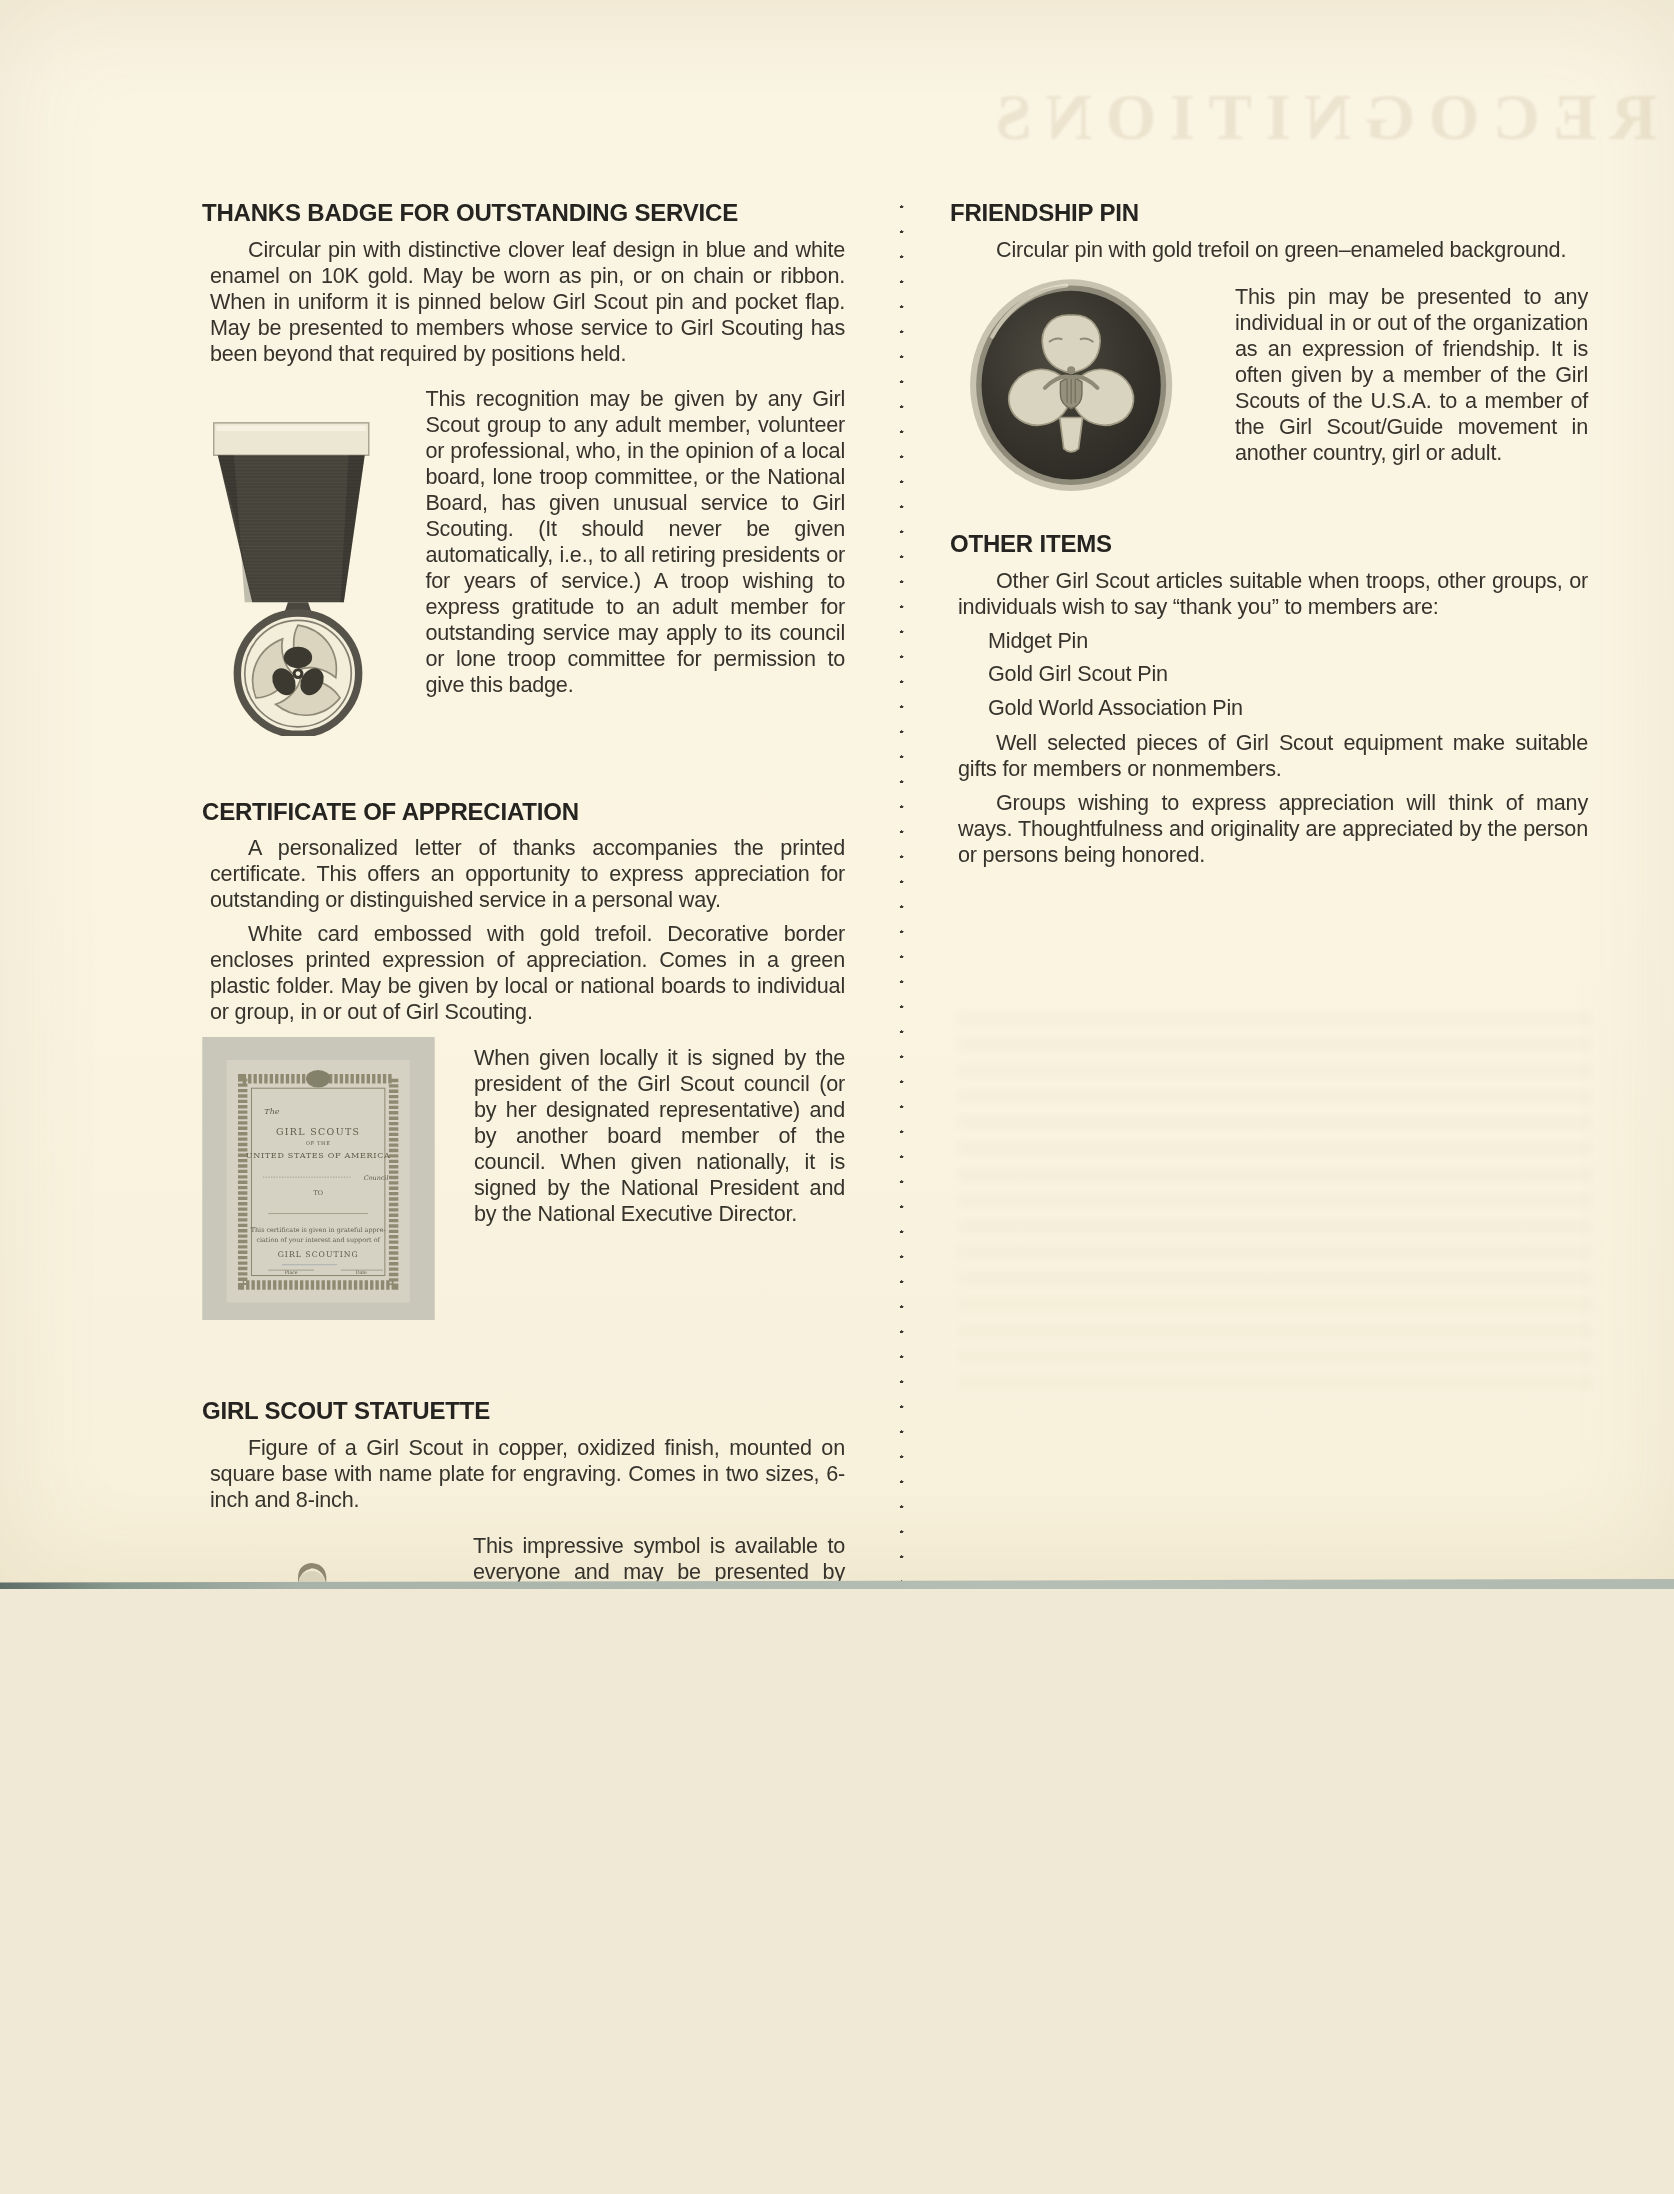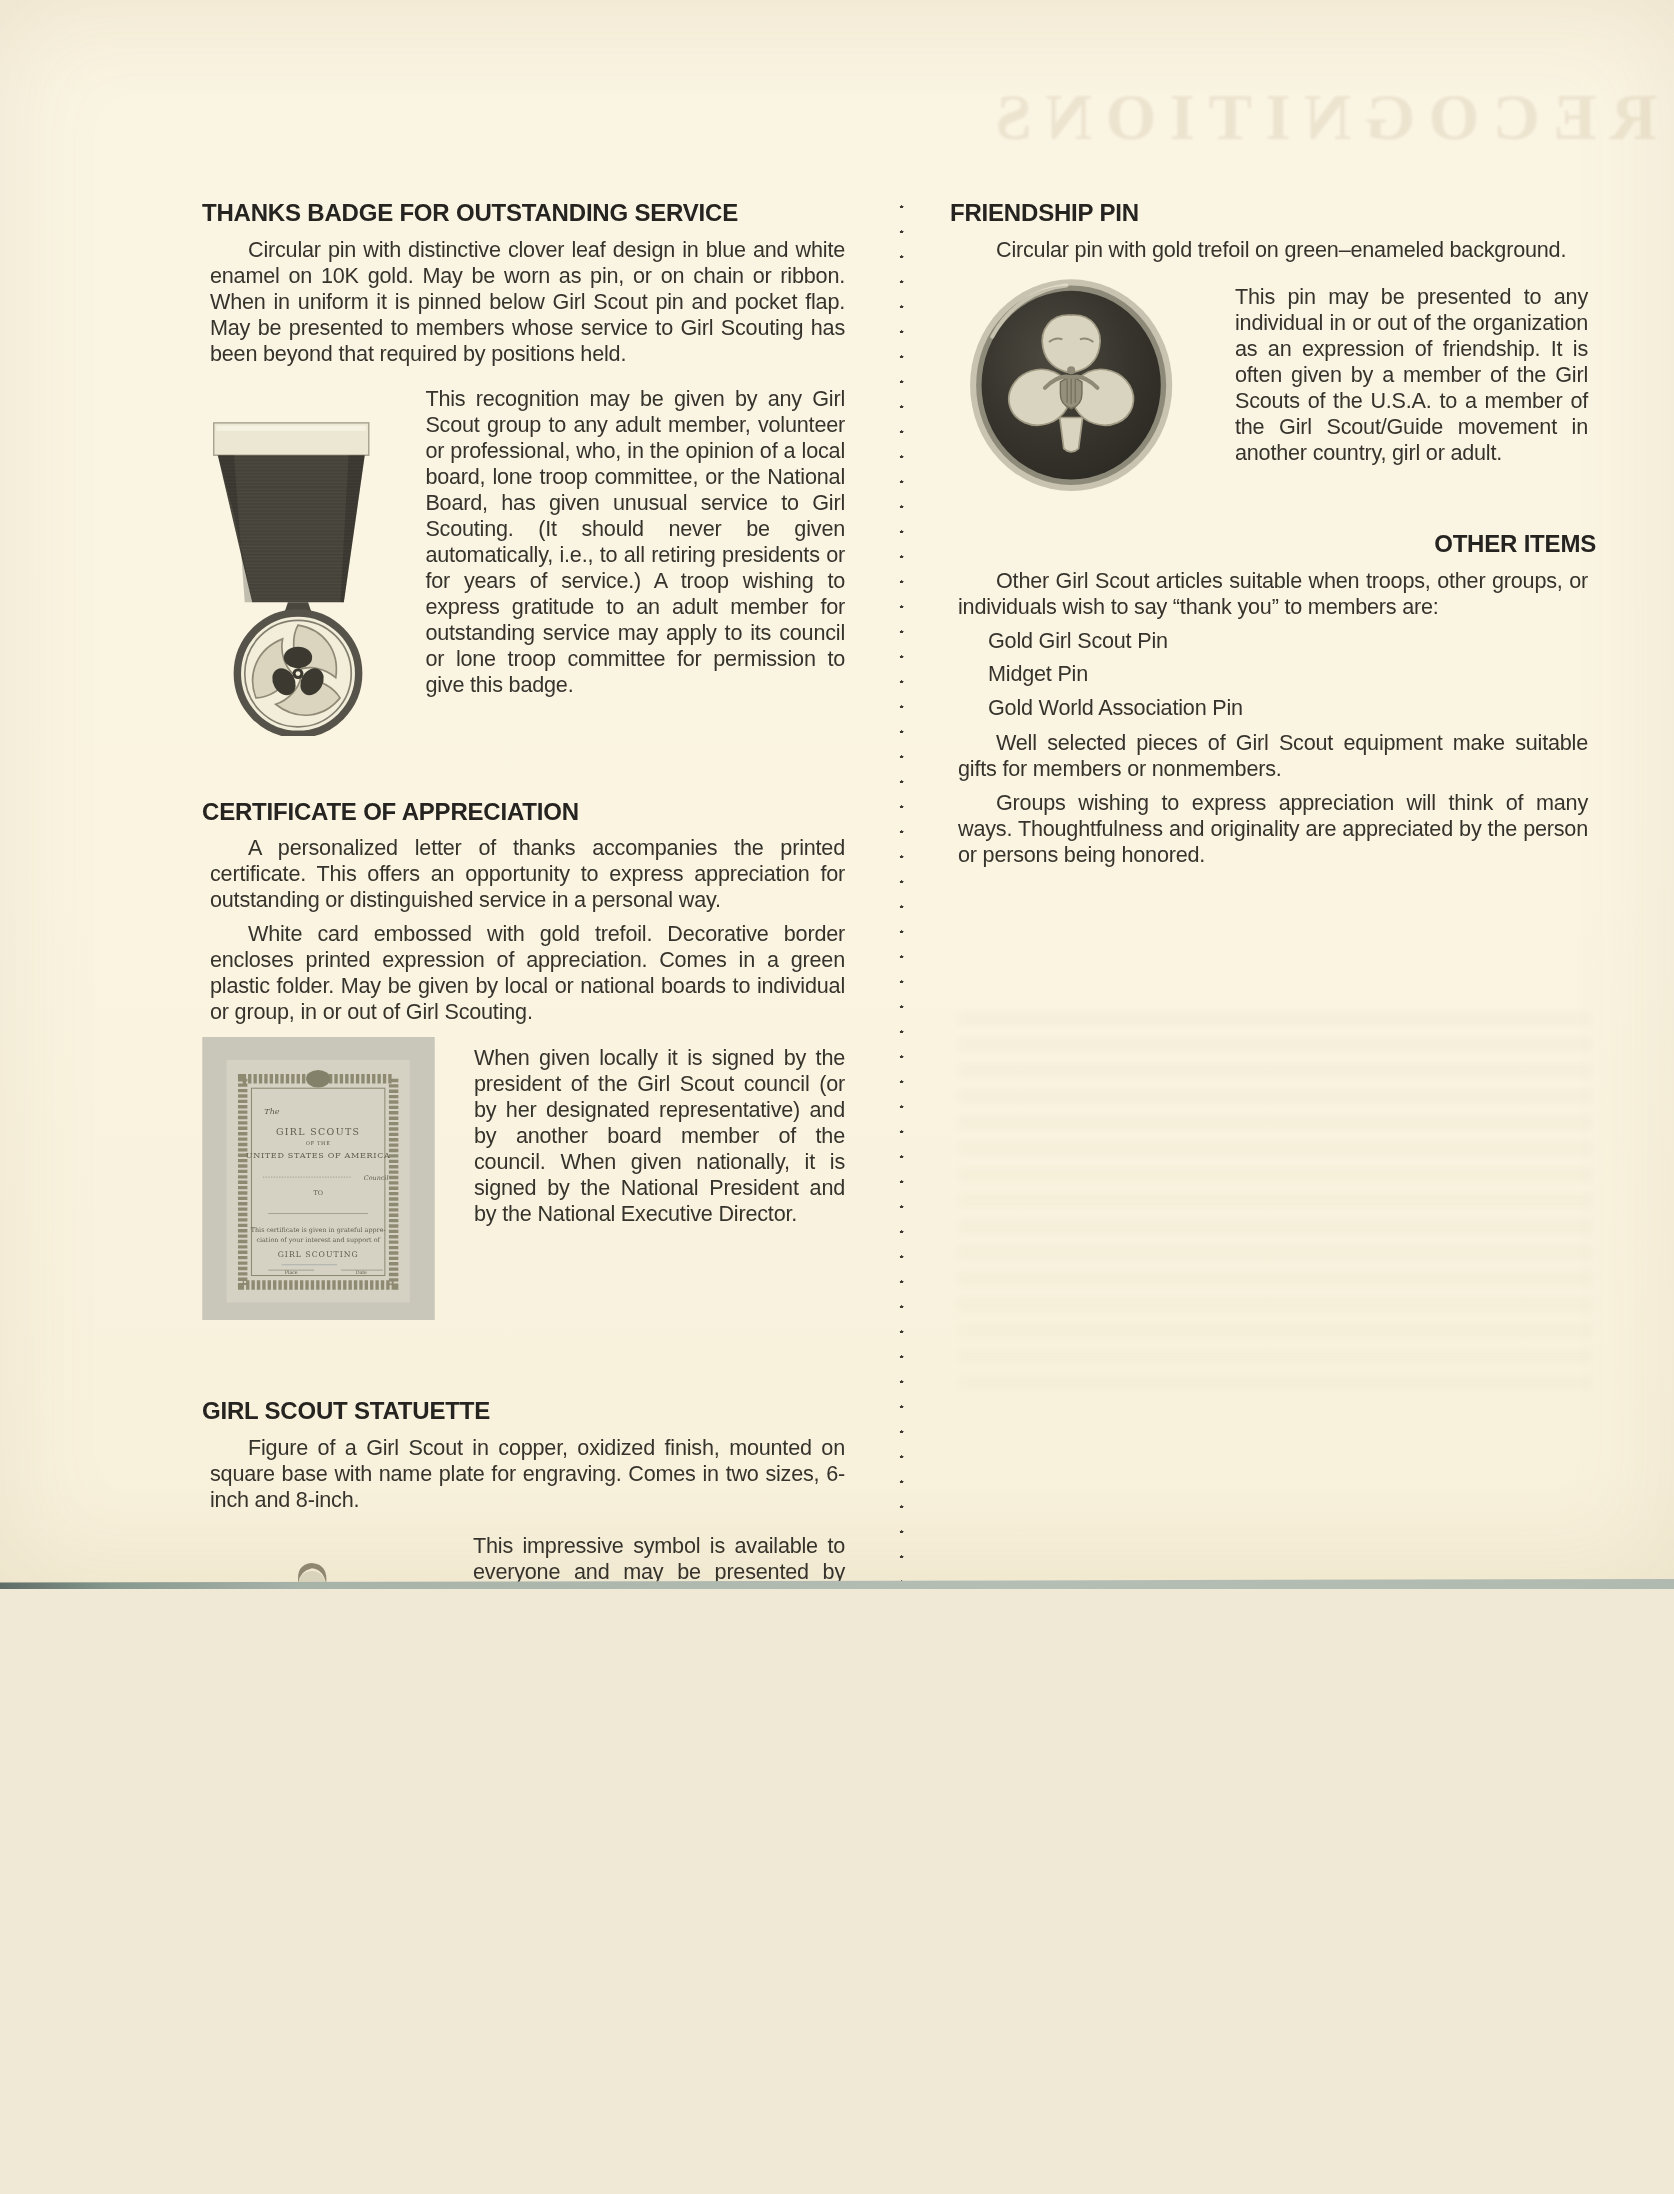--- a/index.html
+++ b/index.html
@@ -46,21 +46,21 @@
   .fig-cert{width:233px;height:283px;margin:0 31px 0 0;}
   .side-cert{width:383px;}
   .h-stat{margin-top:76px;}
   .row-stat{margin-top:12px;}
   .fig-stat{width:197px;height:312px;margin:0 58px 0 8px;}
   .side-stat{width:385px;}
   
   .row-pin{margin-top:13.5px;}
   .fig-pin{width:213px;height:219px;margin:0 49px 0 15px;}
   .side-pin{width:368px;}
-  .h-other{margin-top:34px;text-align:right;}
+  .h-other{margin-top:34px;}
   .list{margin:6.7px 0 0;padding:0 0 0 38px;list-style:none;}
   .list li{font-size:21.6px;line-height:26px;letter-spacing:-0.2px;margin-top:7.4px;color:#35332c;}
   
   .page-number{
     position:absolute;left:874px;top:2064px;width:121px;text-align:center;
     font-family:"DejaVu Serif",serif;font-size:31px;letter-spacing:10px;
     color:#3a3d35;
   }
   .edge-strip{
     position:absolute;left:0;right:0;bottom:0;height:10px;
@@ -251,22 +251,22 @@
           </g>
         </svg>
       </div>
       <p class="p side-pin">This pin may be presented to any individual in or out of the organization as an expression of friendship. It is often given by a member of the Girl Scouts of the U.S.A. to a member of the Girl Scout/Guide movement in another country, girl or adult.</p>
     </div>
 
     <h2 class="h h-other">OTHER ITEMS</h2>
     <p class="p indent mt-para">Other Girl Scout articles suitable when troops, other groups, or individuals wish to say “thank you” to members are:</p>
 
     <ul class="list">
+      <li>Midget Pin</li>
       <li>Gold Girl Scout Pin</li>
-      <li>Midget Pin</li>
       <li>Gold World Association Pin</li>
     </ul>
 
     <p class="p indent mt-para">Well selected pieces of Girl Scout equipment make suitable gifts for members or nonmembers.</p>
     <p class="p indent">Groups wishing to express appreciation will think of many ways. Thoughtfulness and originality are appreciated by the person or persons being honored.</p>
 
   </div>
 
   <div class="page-number">22</div>
   <div class="edge-strip"></div>

